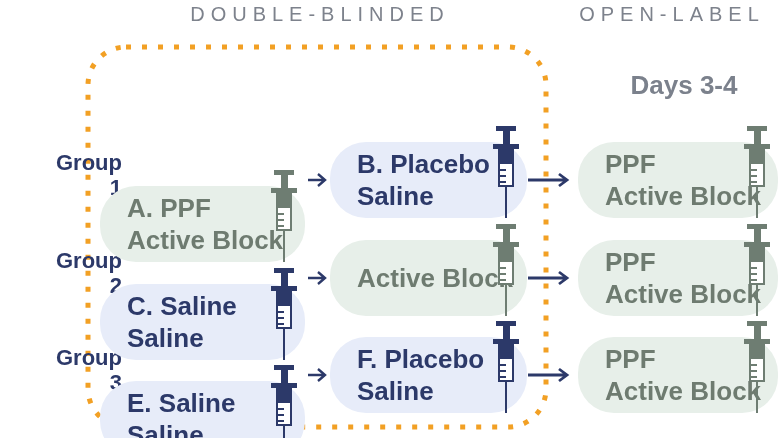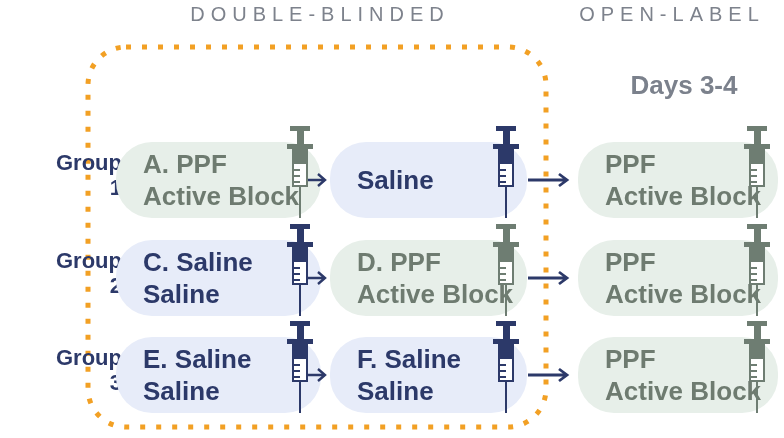--- a/index.html
+++ b/index.html
@@ -29,21 +29,21 @@
   }
   .grouplab span{display:block;}
   .grouplab.r1{top:150px;} .grouplab.r2{top:248px;} .grouplab.r3{top:345px;}
   
   .pill{
     position:absolute;height:76px;border-radius:36px;box-sizing:border-box;
     display:flex;align-items:center;padding-left:27px;
   }
   .pill.active{background:var(--active-bg);color:var(--active-text);--c:var(--active-syringe);}
   .pill.placebo{background:var(--placebo-bg);color:var(--placebo-text);--c:var(--placebo-syringe);}
-  .pill.c1{left:116px;width:205px;} .pill.c2{left:330px;width:197px;} .pill.c3{left:578px;width:200px;}
+  .pill.c1{left:100px;width:205px;margin-top:44px;} .pill.c2{left:330px;width:197px;} .pill.c3{left:578px;width:200px;}
   .pill.r1{top:142px;} .pill.r2{top:240px;} .pill.r3{top:337px;}
   .pill-text{font-size:26px;font-weight:bold;line-height:32px;white-space:nowrap;}
   .pill-text span{display:block;}
   
   .syringe{
     position:absolute;right:8px;top:-16px;width:26px;height:92px;
     display:flex;flex-direction:column;align-items:center;
   }
   .syringe i{display:block;}
   .s-handle{width:20px;height:5px;background:var(--c);}
@@ -104,20 +104,21 @@
           <i class="s-tick t3"></i>
         </div>
       <i class="s-needle"></i>
     </div>
   </div>
   <svg class="arrow short r1" viewBox="0 0 24 18">
     <path d="M2 9 H18 M12 3 L19 9 L12 15" fill="none" stroke="currentColor" stroke-width="2.4"></path>
   </svg>
   <div class="pill c2 r1 placebo">
     <div class="pill-text">
+      <span>B. Placebo</span>
       <span>Saline</span>
     </div>
     <div class="syringe">
       <i class="s-handle"></i>
         <i class="s-rod"></i>
         <i class="s-flange"></i>
       <div class="s-barrel">
           <i class="s-fill"></i>
           <i class="s-tick t1"></i>
           <i class="s-tick t2"></i>
@@ -164,21 +165,20 @@
           <i class="s-tick t3"></i>
         </div>
       <i class="s-needle"></i>
     </div>
   </div>
   <svg class="arrow short r2" viewBox="0 0 24 18">
     <path d="M2 9 H18 M12 3 L19 9 L12 15" fill="none" stroke="currentColor" stroke-width="2.4"></path>
   </svg>
   <div class="pill c2 r2 active">
     <div class="pill-text">
-      <span>D. PPF</span>
       <span>Active Block</span>
     </div>
     <div class="syringe">
       <i class="s-handle"></i>
         <i class="s-rod"></i>
         <i class="s-flange"></i>
       <div class="s-barrel">
           <i class="s-fill"></i>
           <i class="s-tick t1"></i>
           <i class="s-tick t2"></i>
@@ -225,21 +225,21 @@
           <i class="s-tick t3"></i>
         </div>
       <i class="s-needle"></i>
     </div>
   </div>
   <svg class="arrow short r3" viewBox="0 0 24 18">
     <path d="M2 9 H18 M12 3 L19 9 L12 15" fill="none" stroke="currentColor" stroke-width="2.4"></path>
   </svg>
   <div class="pill c2 r3 placebo">
     <div class="pill-text">
-      <span>F. Saline</span>
+      <span>F. Placebo</span>
       <span>Saline</span>
     </div>
     <div class="syringe">
       <i class="s-handle"></i>
         <i class="s-rod"></i>
         <i class="s-flange"></i>
       <div class="s-barrel">
           <i class="s-fill"></i>
           <i class="s-tick t1"></i>
           <i class="s-tick t2"></i>

